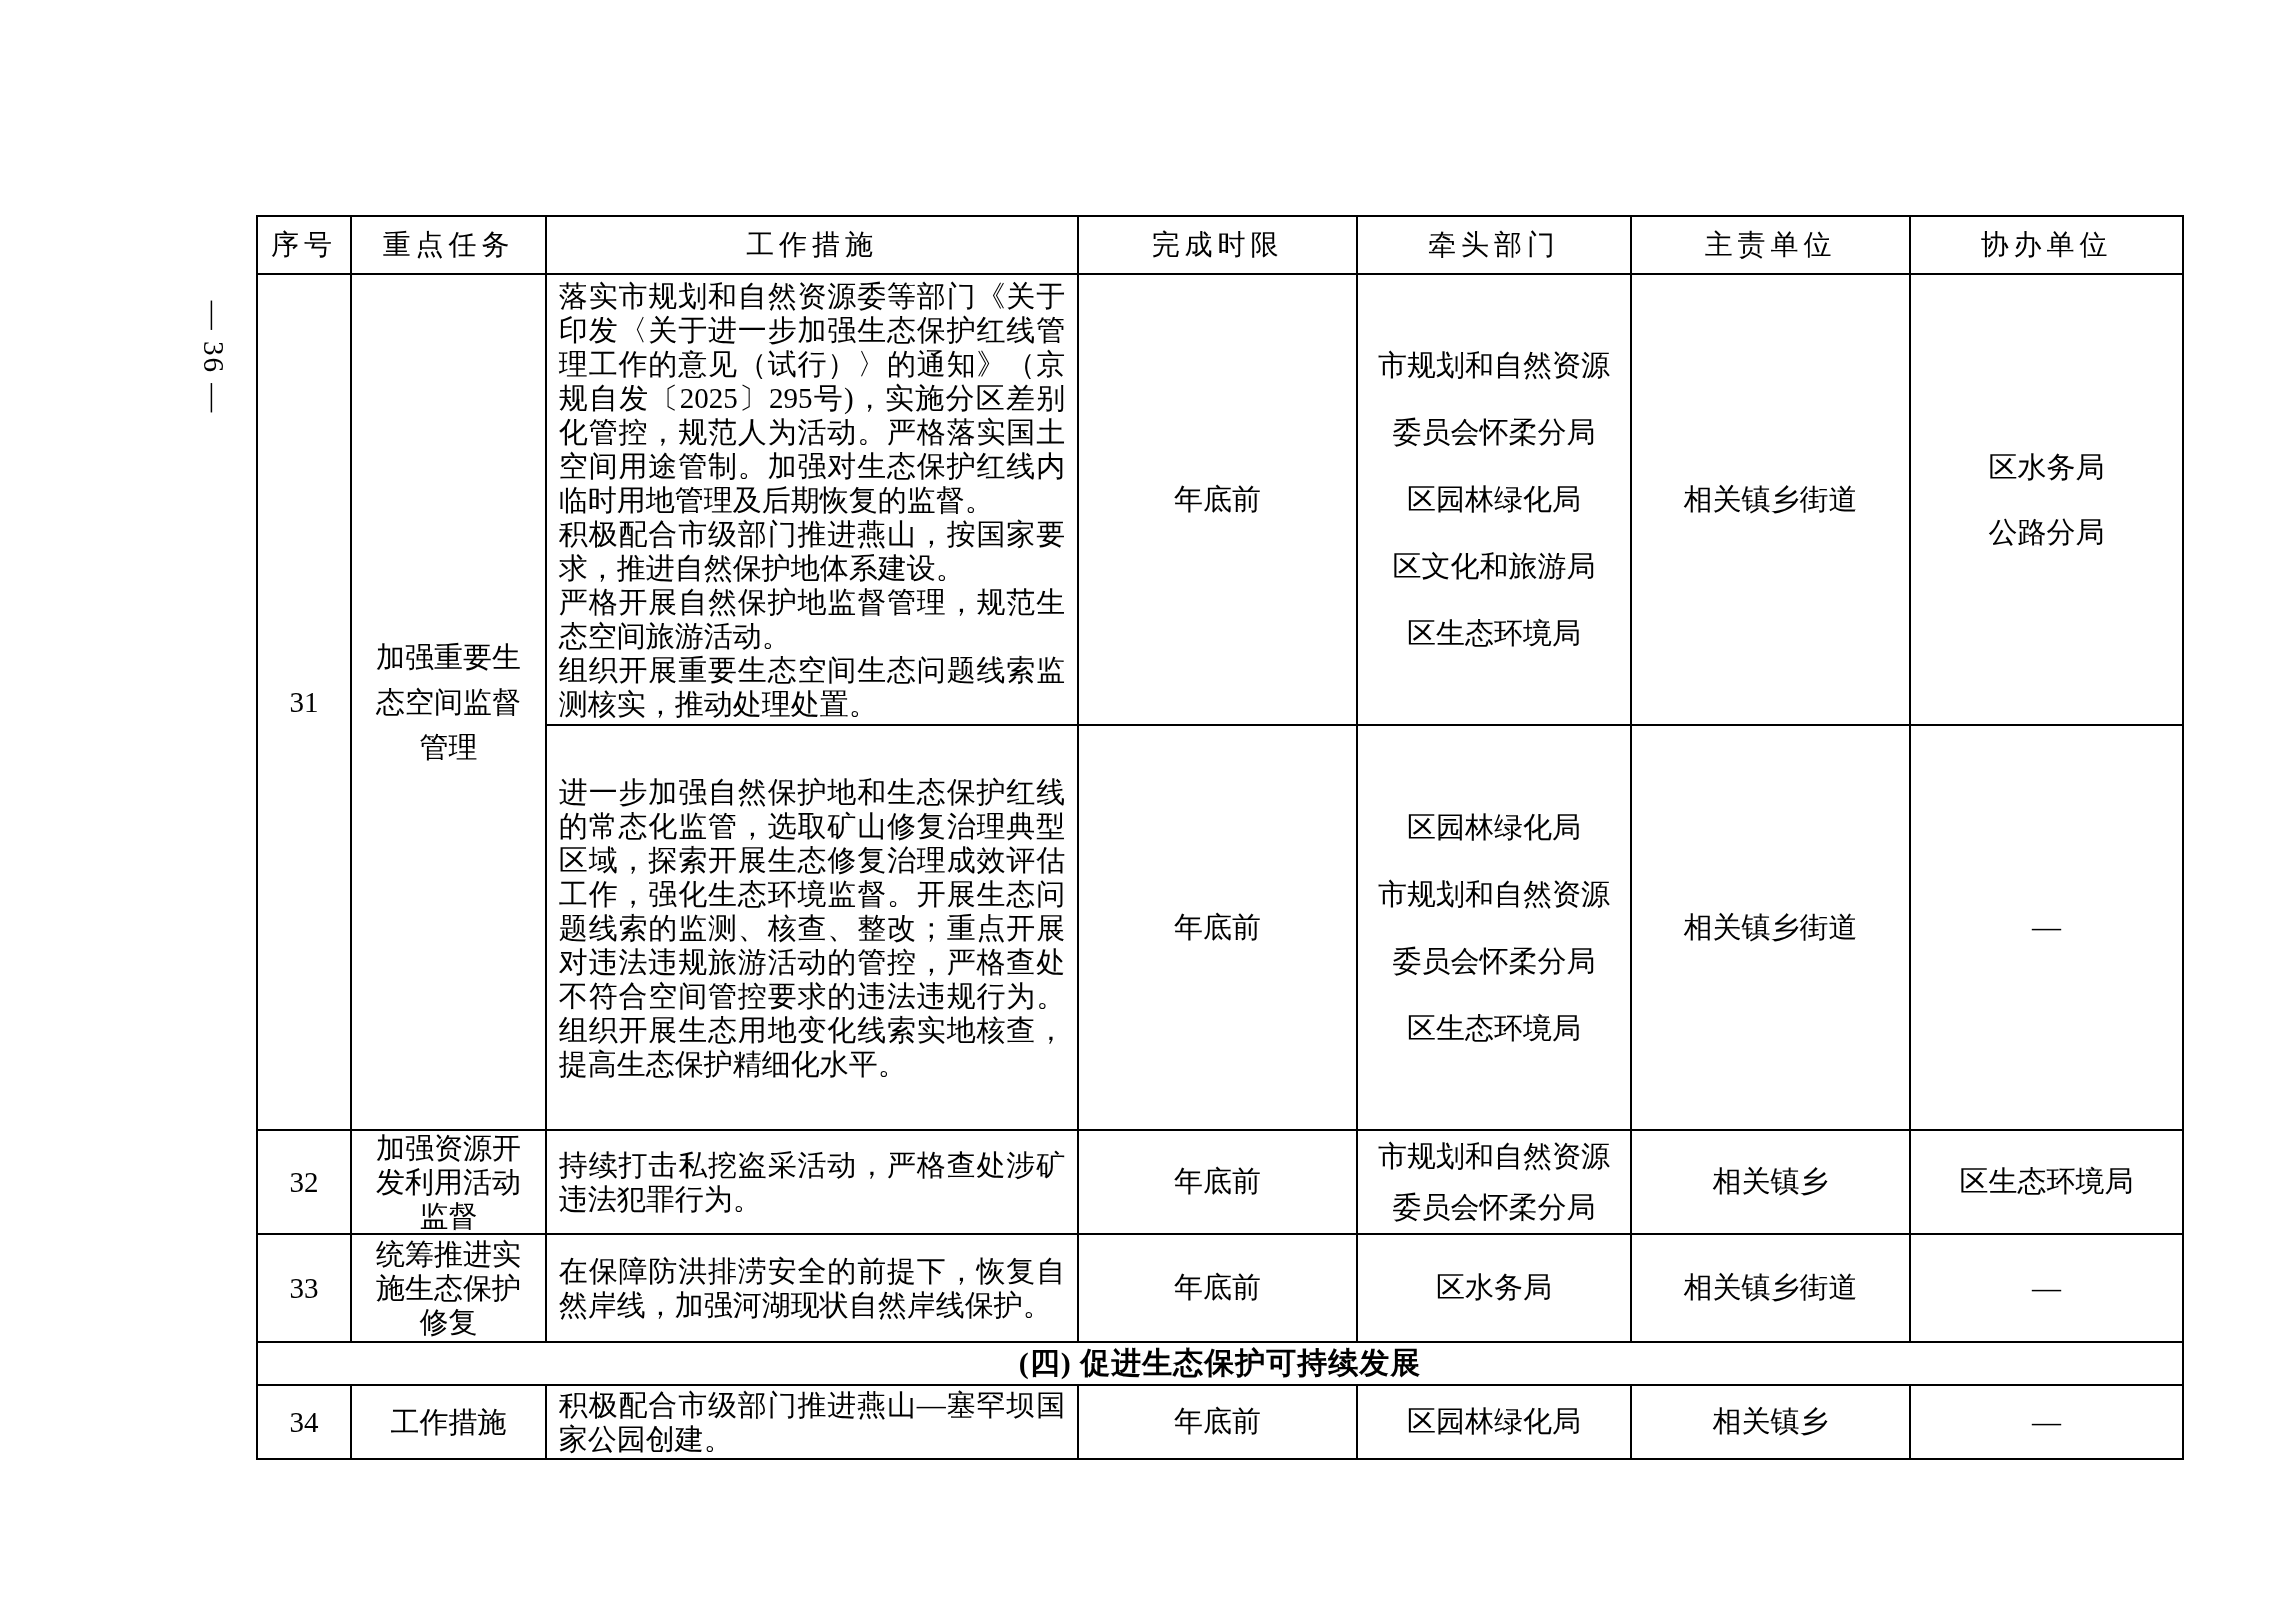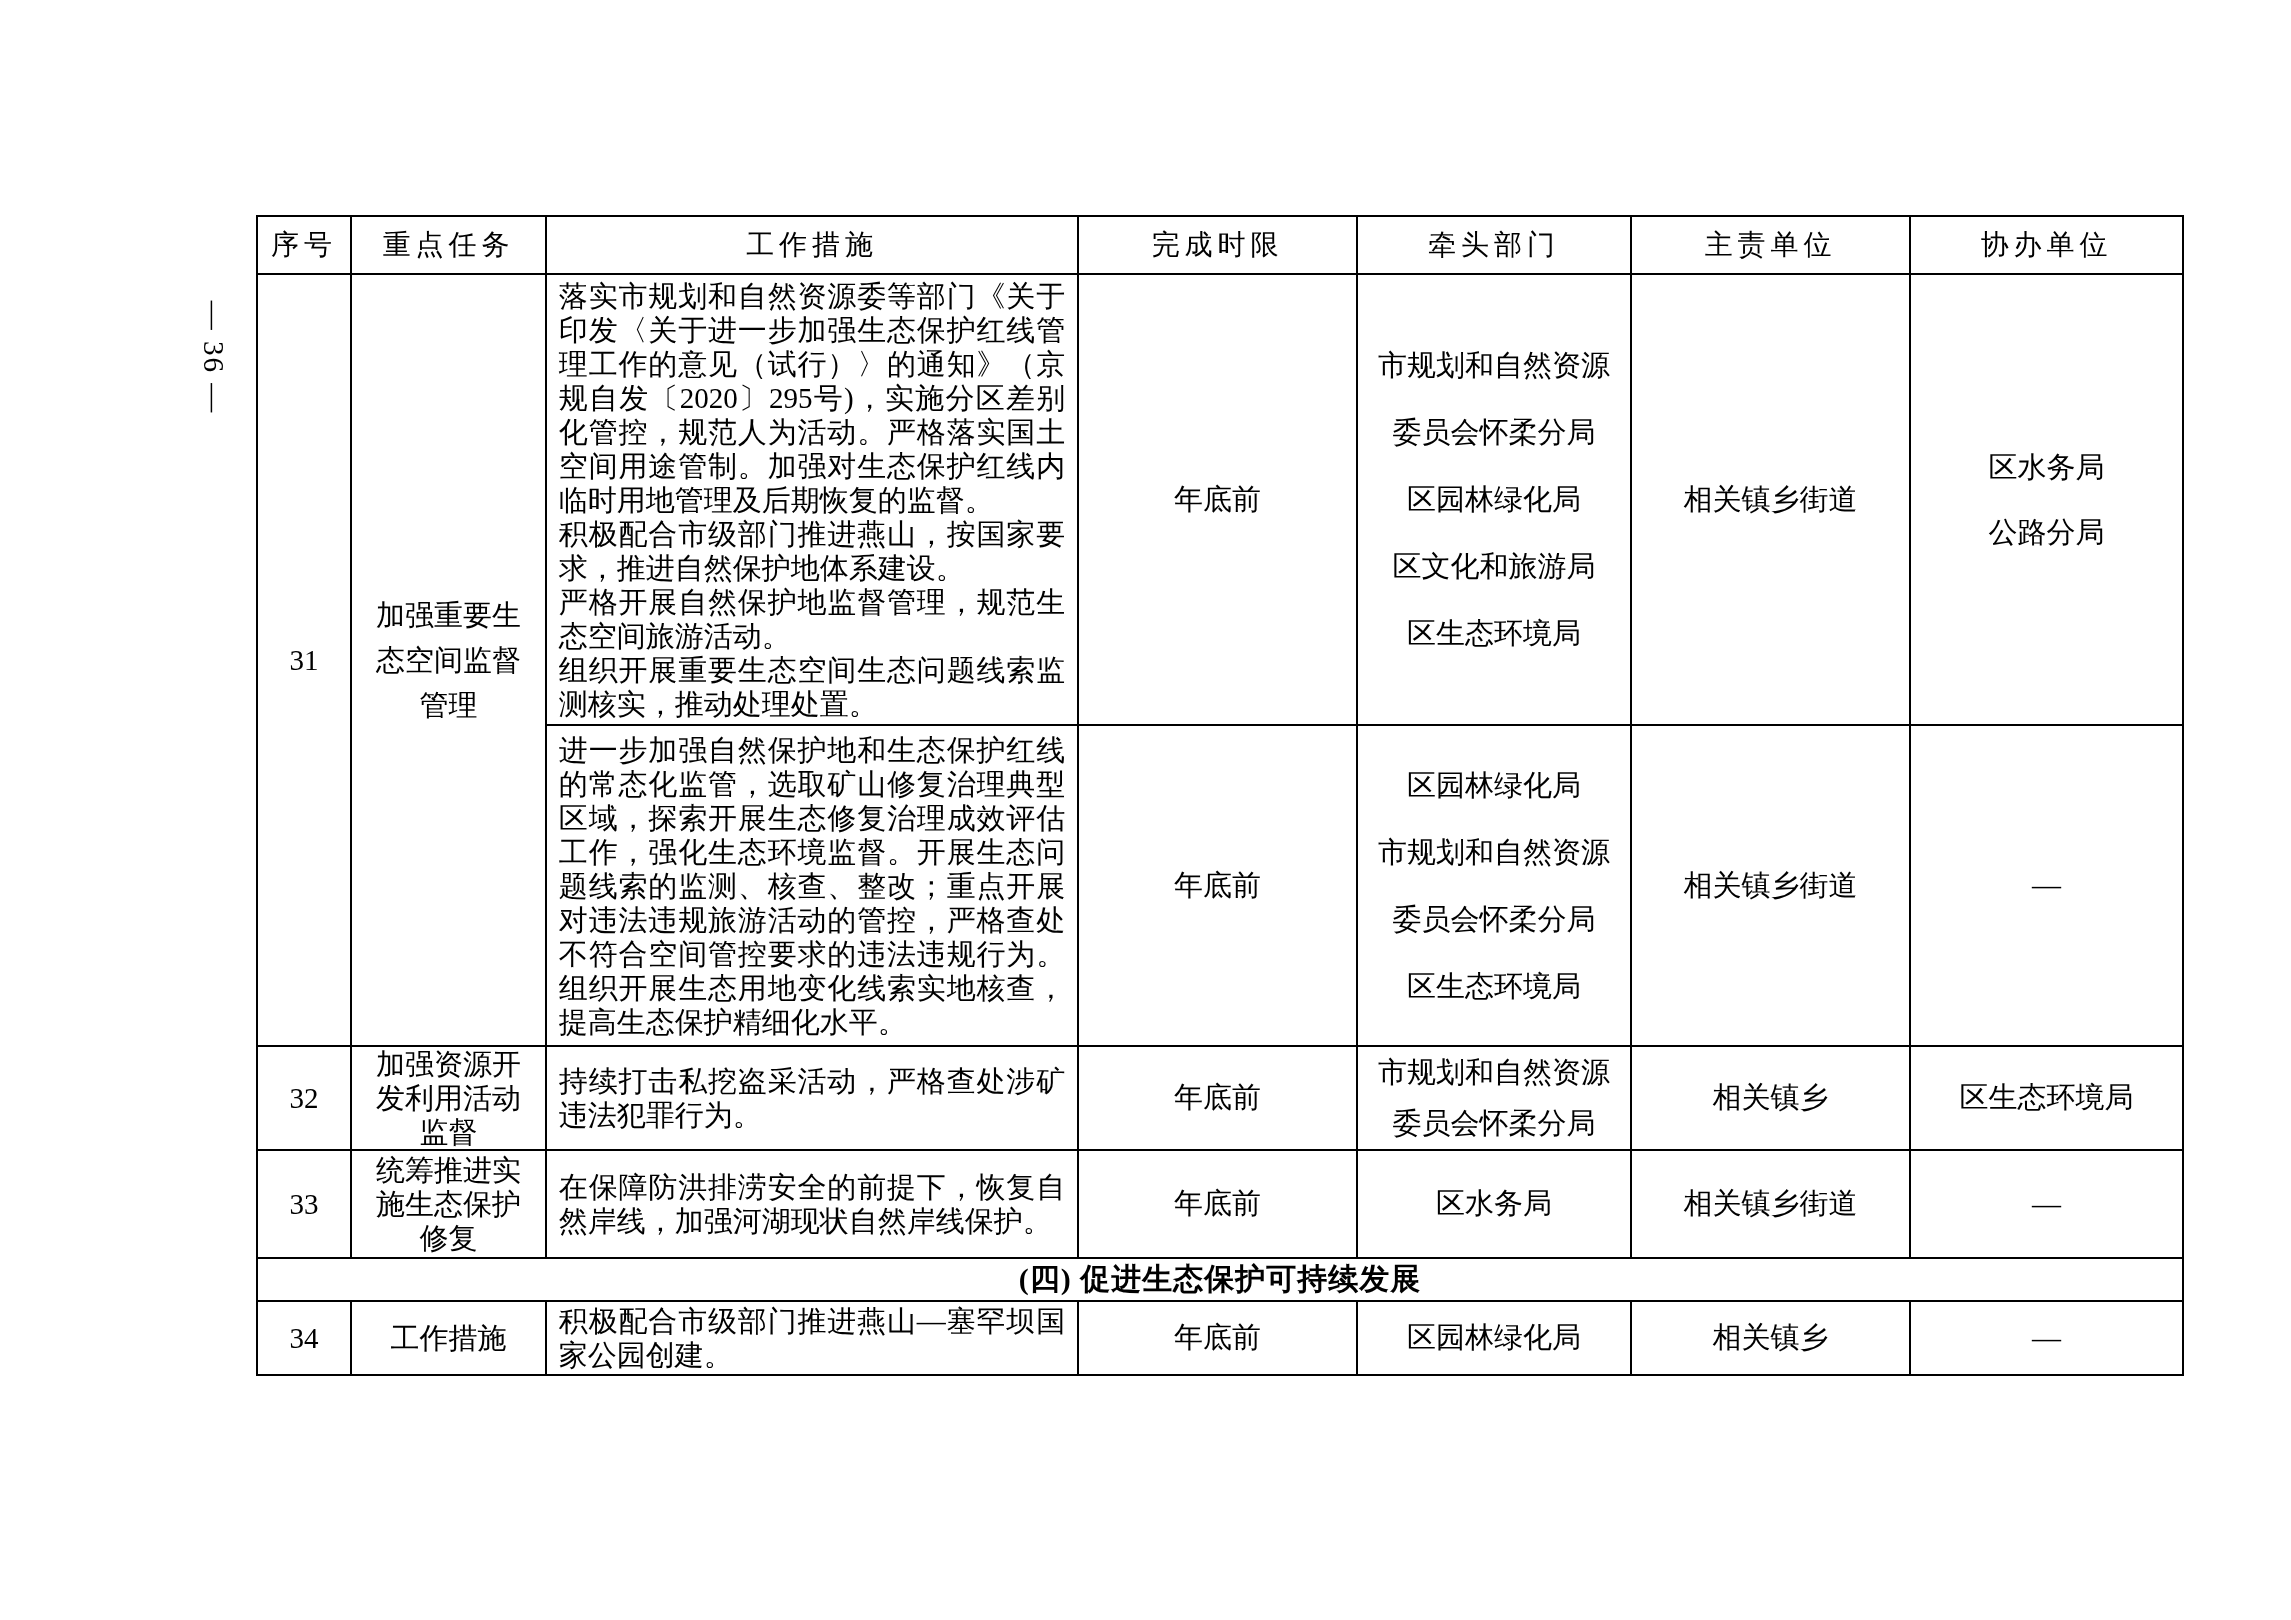--- a/index.html
+++ b/index.html
@@ -36,21 +36,21 @@
     font-weight:normal;
     padding:0;
     overflow:hidden;
   }
   .plan th {
     font-size:28px;
     letter-spacing:4.9px;
   }
   tr.h-head   { height:58px; }
   tr.h-r31a   { height:451px; }
-  tr.h-r31b   { height:321px; }
+  tr.h-r31b   { height:405px; }
   tr.h-r32    { height:103px; }
   tr.h-r33    { height:108px; }
   tr.h-sect   { height:33px; }
   tr.h-r34    { height:71px;margin-left:40px; }
   td.c-measures {
     text-align:justify;
     padding:2px 11.8px;
   }
   td.c-measures p {
     margin:0;
@@ -95,21 +95,21 @@
       <th>协办单位</th>
     </tr>
   </thead>
   <tbody>
     <tr class="h-r31a">
       <td rowspan="2" class="c-num">31</td>
       <td rowspan="2" class="c-task pre">加强重要生
 态空间监督
 管理</td>
       <td class="c-measures">
-        <p>落实市规划和自然资源委等部门《关于印发〈关于进一步加强生态保护红线管理工作的意见（试行）〉的通知》（京规自发〔2020〕295号)，实施分区差别化管控，规范人为活动。严格落实国土空间用途管制。加强对生态保护红线内临时用地管理及后期恢复的监督。</p>
+        <p>落实市规划和自然资源委等部门《关于印发〈关于进一步加强生态保护红线管理工作的意见（试行）〉的通知》（京规自发〔2025〕295号)，实施分区差别化管控，规范人为活动。严格落实国土空间用途管制。加强对生态保护红线内临时用地管理及后期恢复的监督。</p>
         <p>积极配合市级部门推进燕山，按国家要求，推进自然保护地体系建设。</p>
         <p>严格开展自然保护地监督管理，规范生态空间旅游活动。</p>
         <p>组织开展重要生态空间生态问题线索监测核实，推动处理处置。</p>
       </td>
       <td class="c-deadline">年底前</td>
       <td class="c-lead wide pre">市规划和自然资源
 委员会怀柔分局
 区园林绿化局
 区文化和旅游局
 区生态环境局</td>

